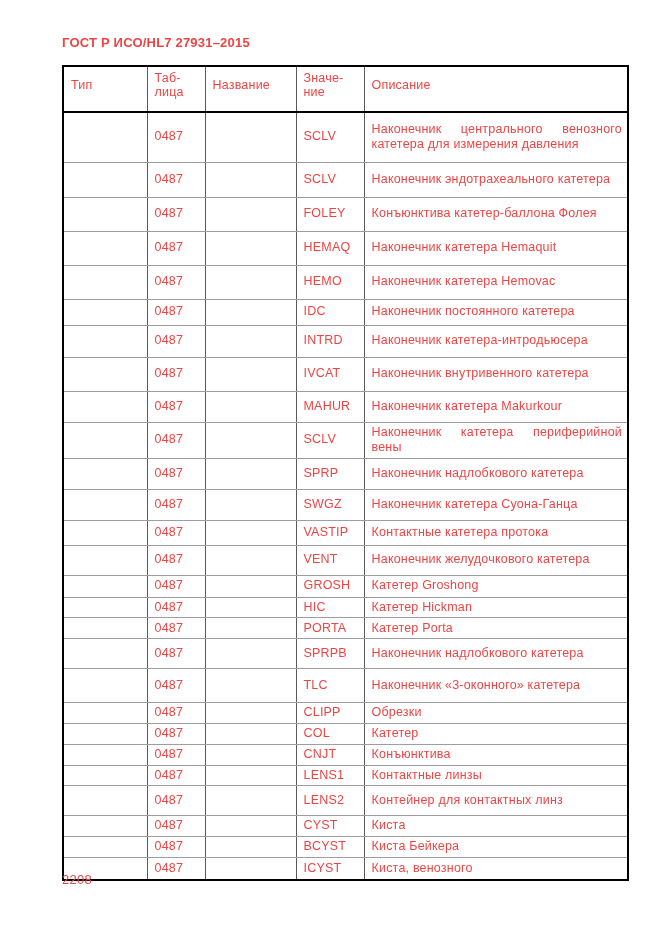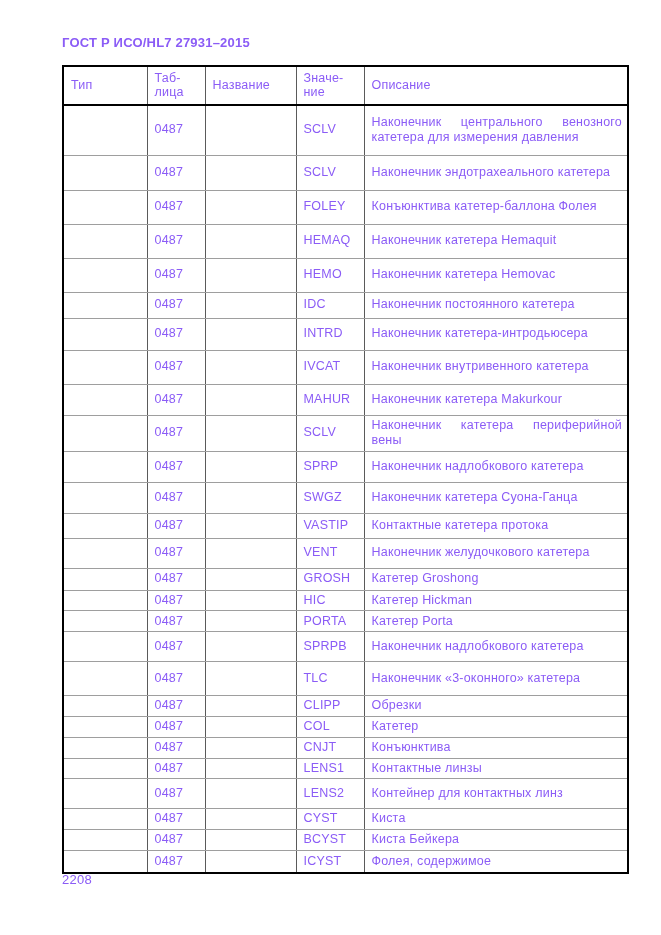--- a/index.html
+++ b/index.html
@@ -6,21 +6,21 @@
     margin: 0;
     padding: 0;
     background: #ffffff;
   }
   .page {
     position: relative;
     width: 661px;
     height: 935px;
     background: #ffffff;
     font-family: "Liberation Sans", sans-serif;
-    color: #8b5cf6;
+    color: #ef4444;
     overflow: hidden;
   }
   .doc-title {
     position: absolute;
     left: 62px;
     top: 35px;
     font-size: 13px;
     font-weight: bold;
     letter-spacing: 0.2px;
     white-space: nowrap;
@@ -38,21 +38,21 @@
   table.gost-table col.col-table { width: 58px; }
   table.gost-table col.col-name  { width: 91px; }
   table.gost-table col.col-value { width: 68px; }
   table.gost-table col.col-desc  { width: 264px; }
 
   table.gost-table th {
     font-weight: normal;
     text-align: left;
     font-size: 12.5px;
     vertical-align: middle;
-    padding: 3px 6px 3px 7px;
+    padding: 3px 6px 10px 7px;
     height: 31px;
     border-bottom: 2px solid #000000;
     border-left: 1px solid #5a5a5a;
     letter-spacing: 0.2px;
     line-height: 1.1;
   }
   table.gost-table th:first-child { border-left: none; }
 
   table.gost-table td {
     font-size: 12.5px;
@@ -285,20 +285,20 @@
           <td>0487</td>
           <td></td>
           <td>BCYST</td>
           <td class="col-desc-cell">Киста Бейкера</td>
         </tr>
         <tr style="height: 22px;">
           <td></td>
           <td>0487</td>
           <td></td>
           <td>ICYST</td>
-          <td class="col-desc-cell">Фолея, содержимое</td>
+          <td class="col-desc-cell">Киста, венозного</td>
         </tr>
       </tbody>
   </table>
 
   <div class="page-number">2208</div>
 
 </div>
 
 </body></html>

